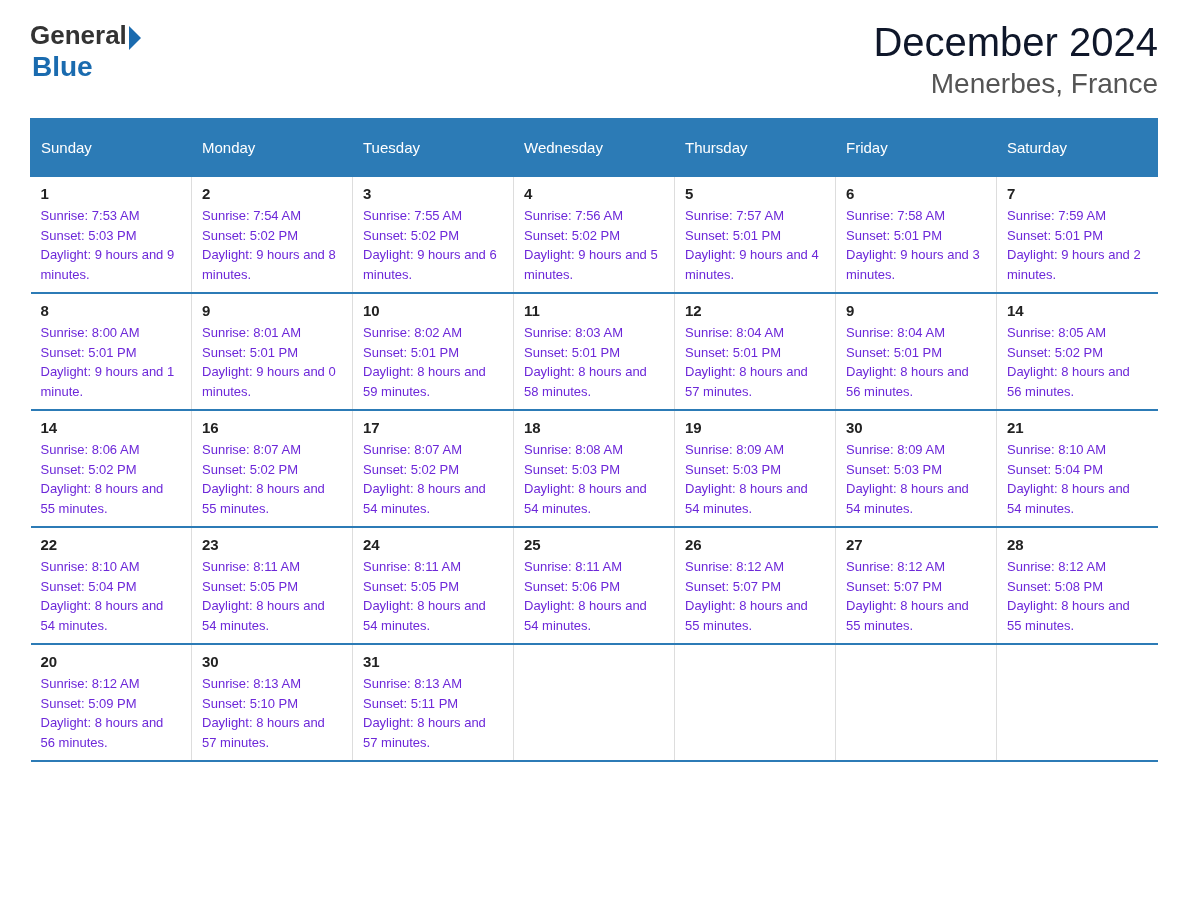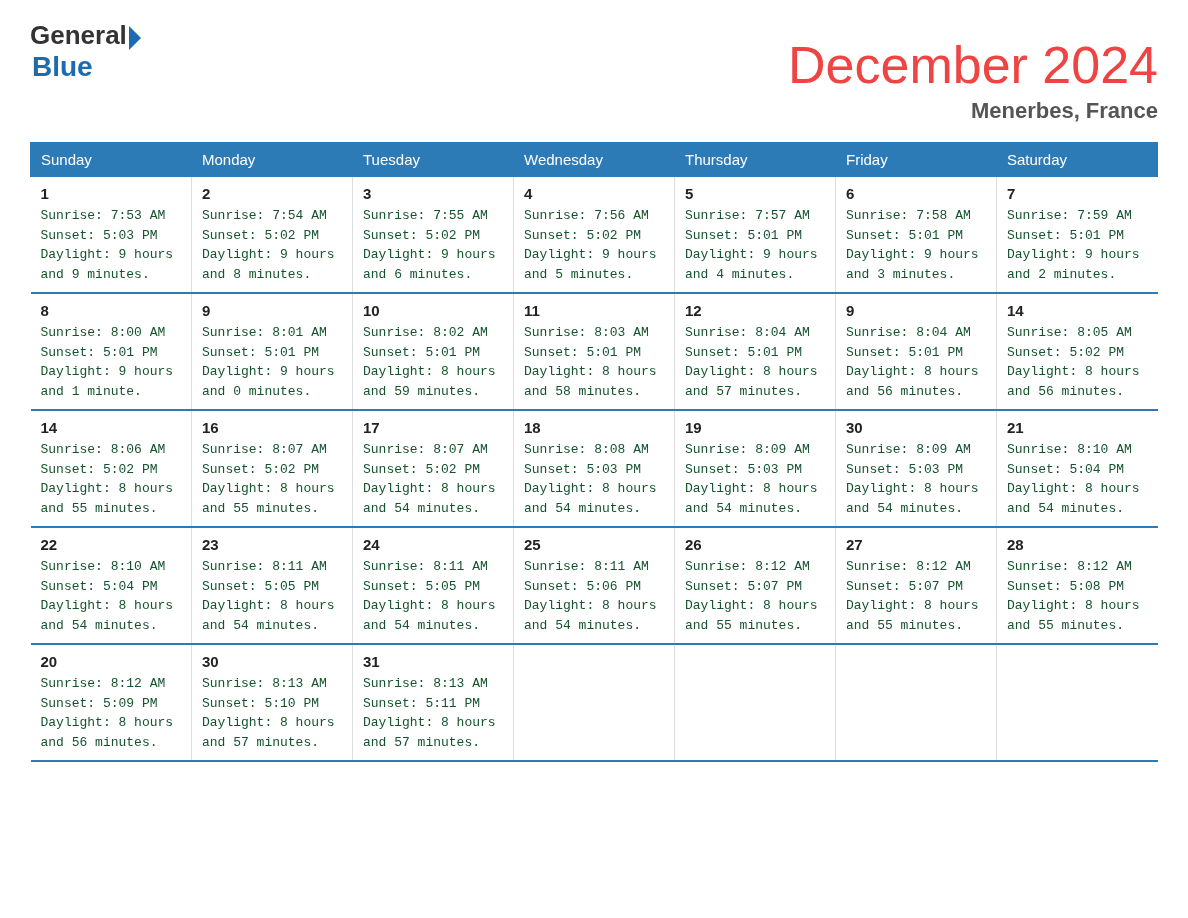--- a/index.html
+++ b/index.html
@@ -48,45 +48,43 @@
       color: #1a6baf;
       font-size: 28px;
       font-weight: bold;
       margin-left: 2px;
       display: block;
     }
     .title-area {
       text-align: right;
     }
     .main-title {
-      font-size: 52px;
+      font-size: 40px;
       font-weight: normal;
-      color: #ef4444;
+      color: #0f172a;
       line-height: 1.1;
-      margin-top: 17px;
     }
     .subtitle {
-      font-size: 22px;
+      font-size: 28px;
       color: #555;
       margin-top: 4px;
-      font-weight: bold;
     }
     table {
       width: 100%;
       border-collapse: collapse;
       table-layout: fixed;
     }
     thead tr {
       background-color: #2c7bb6;
     }
     thead th {
       color: #fff;
       font-size: 15px;
       font-weight: normal;
-      padding: 8px 10px;
+      padding: 20px 10px;
       text-align: left;
       border: 1px solid #2c7bb6;
     }
     tbody tr {
       border-bottom: 2px solid #2c7bb6;
     }
     tbody td {
       padding: 8px 10px;
       vertical-align: top;
       font-size: 13.5px;
@@ -100,23 +98,22 @@
     }
     .day-number {
       font-size: 15px;
       font-weight: bold;
       display: block;
       margin-bottom: 4px;
       color: #222;
     }
     .day-info {
       font-size: 13px;
-      color: #14532d;
+      color: #6d28d9;
       line-height: 1.5;
-      font-family: Liberation Mono, monospace;
     }
   </style>
 </head>
 <body>
 
 <div class="header">
   <div class="logo">
     <div class="logo-text">
       <span class="logo-general">General</span>
       <span class="logo-arrow"></span>

